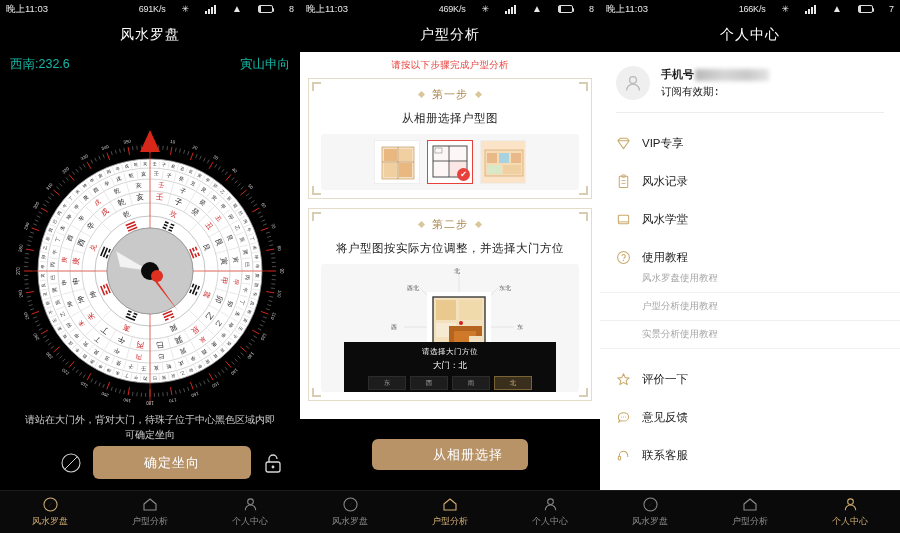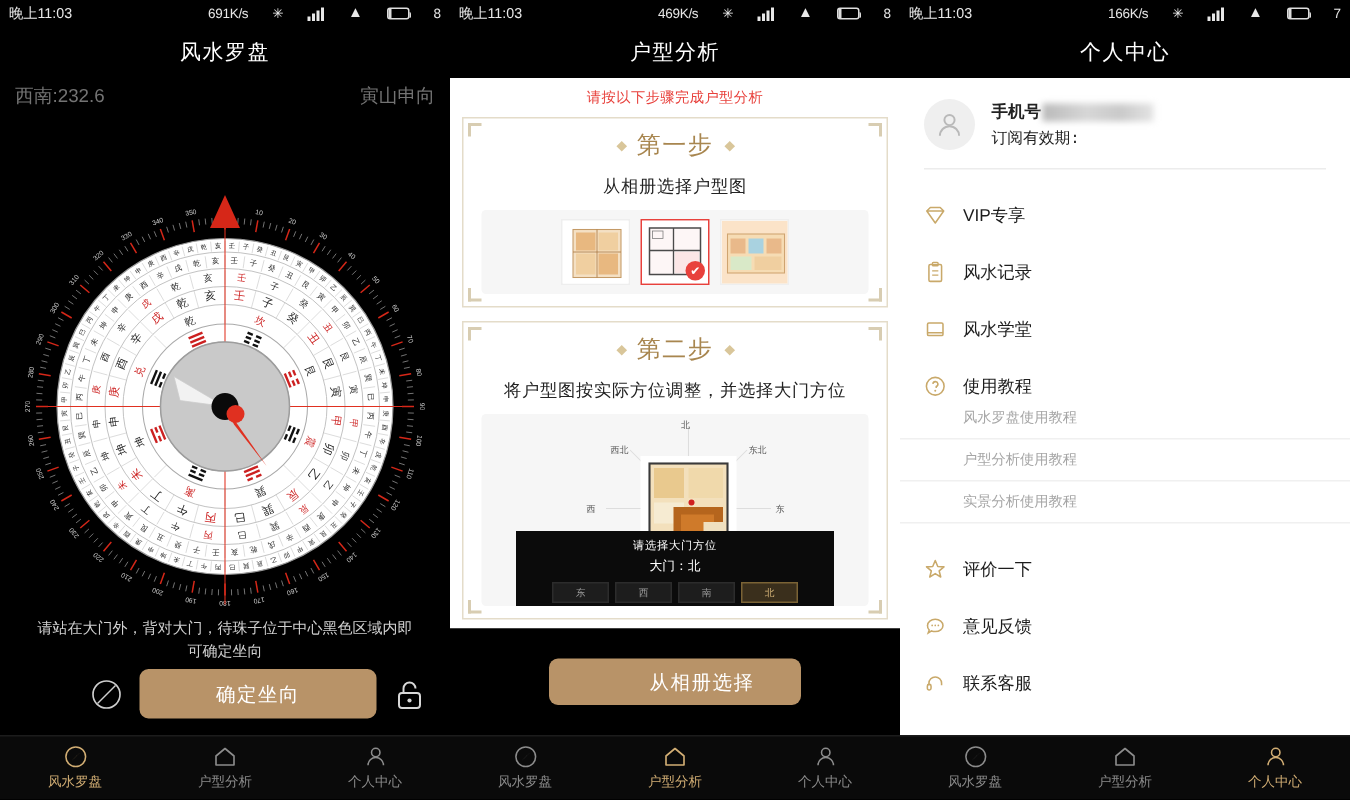--- a/index.html
+++ b/index.html
@@ -41,21 +41,21 @@
 
   
   .titlebar {
     height: 34px; display: flex; align-items: center; justify-content: center;
     color: #fff; font-size: 14px; background: #000; letter-spacing: 1px;
   }
 
   
   .cmp-head {
     display: flex; justify-content: space-between; align-items: center;
-    padding: 4px 10px 0; color: #737373; font-size: 12.5px;
+    padding: 4px 10px 0; color: #14b8a6; font-size: 12.5px;
   }
   .compass-wrap {
     position: absolute; top: 120px; left: 0; width: 300px; height: 290px;
     display: flex; align-items: center; justify-content: center;
   }
   .cmp-hint {
     position: absolute; left: 0; right: 0; top: 412px;
     color: #cfcfcf; font-size: 10px; text-align: center; line-height: 1.5;
     padding: 0 22px;
   }
@@ -89,21 +89,21 @@
   }
   .panel .corner {
     position: absolute; width: 9px; height: 9px; border: 2px solid #d8cdb2;
   }
   .panel .c-tl { top: 3px; left: 3px; border-right: none; border-bottom: none; }
   .panel .c-tr { top: 3px; right: 3px; border-left: none; border-bottom: none; }
   .panel .c-bl { bottom: 3px; left: 3px; border-right: none; border-top: none; }
   .panel .c-br { bottom: 3px; right: 3px; border-left: none; border-top: none; }
   .step-head {
     display: flex; align-items: center; justify-content: center; gap: 8px;
-    padding: 8px 0 2px; color: #a8864f; font-size: 16px; letter-spacing: 1px;
+    padding: 8px 0 2px; color: #a8864f; font-size: 11px; letter-spacing: 1px;
   }
   .diamond { width: 5px; height: 5px; background: #d9c69a; transform: rotate(45deg); }
   .step-title {
     text-align: center; color: #232323; font-size: 11.5px;
     padding: 7px 0 8px; letter-spacing: .5px;
   }
   .thumb-row {
     background: #f6f6f6; margin: 0 12px; border-radius: 3px;
     display: flex; align-items: center; justify-content: center; gap: 7px;
     padding: 6px 0;
@@ -132,21 +132,21 @@
   .door-opts { display: flex; gap: 4px; justify-content: center; margin-top: 4px; }
   .door-opt {
     width: 38px; height: 14px; background: #1d1d1d; border: 1px solid #2c2c2c;
     font-size: 6.5px; color: #9a9a9a; display: flex; align-items: center; justify-content: center;
   }
   .door-opt.act { background: #3a2f1c; border-color: #7a6335; color: #d3b277; }
   .s2-foot {
     position: absolute; bottom: 43px; left: 0; width: 300px; height: 71px;
     background: #000; display: flex; align-items: center; justify-content: center;
   }
-  .btn-pick { width: 168px; height: 31px; padding-left: 36px; }
+  .btn-pick { width: 156px; height: 31px; padding-left: 36px; }
 
   
   .s3-body {
     position: absolute; top: 52px; left: 0; width: 300px; height: 438px;
     background: #fff; overflow: hidden;
   }
   .profile-row { display: flex; align-items: center; padding: 14px 16px 12px; gap: 11px; }
   .avatar {
     width: 34px; height: 34px; border-radius: 50%; background: #efefef;
     display: flex; align-items: center; justify-content: center;

